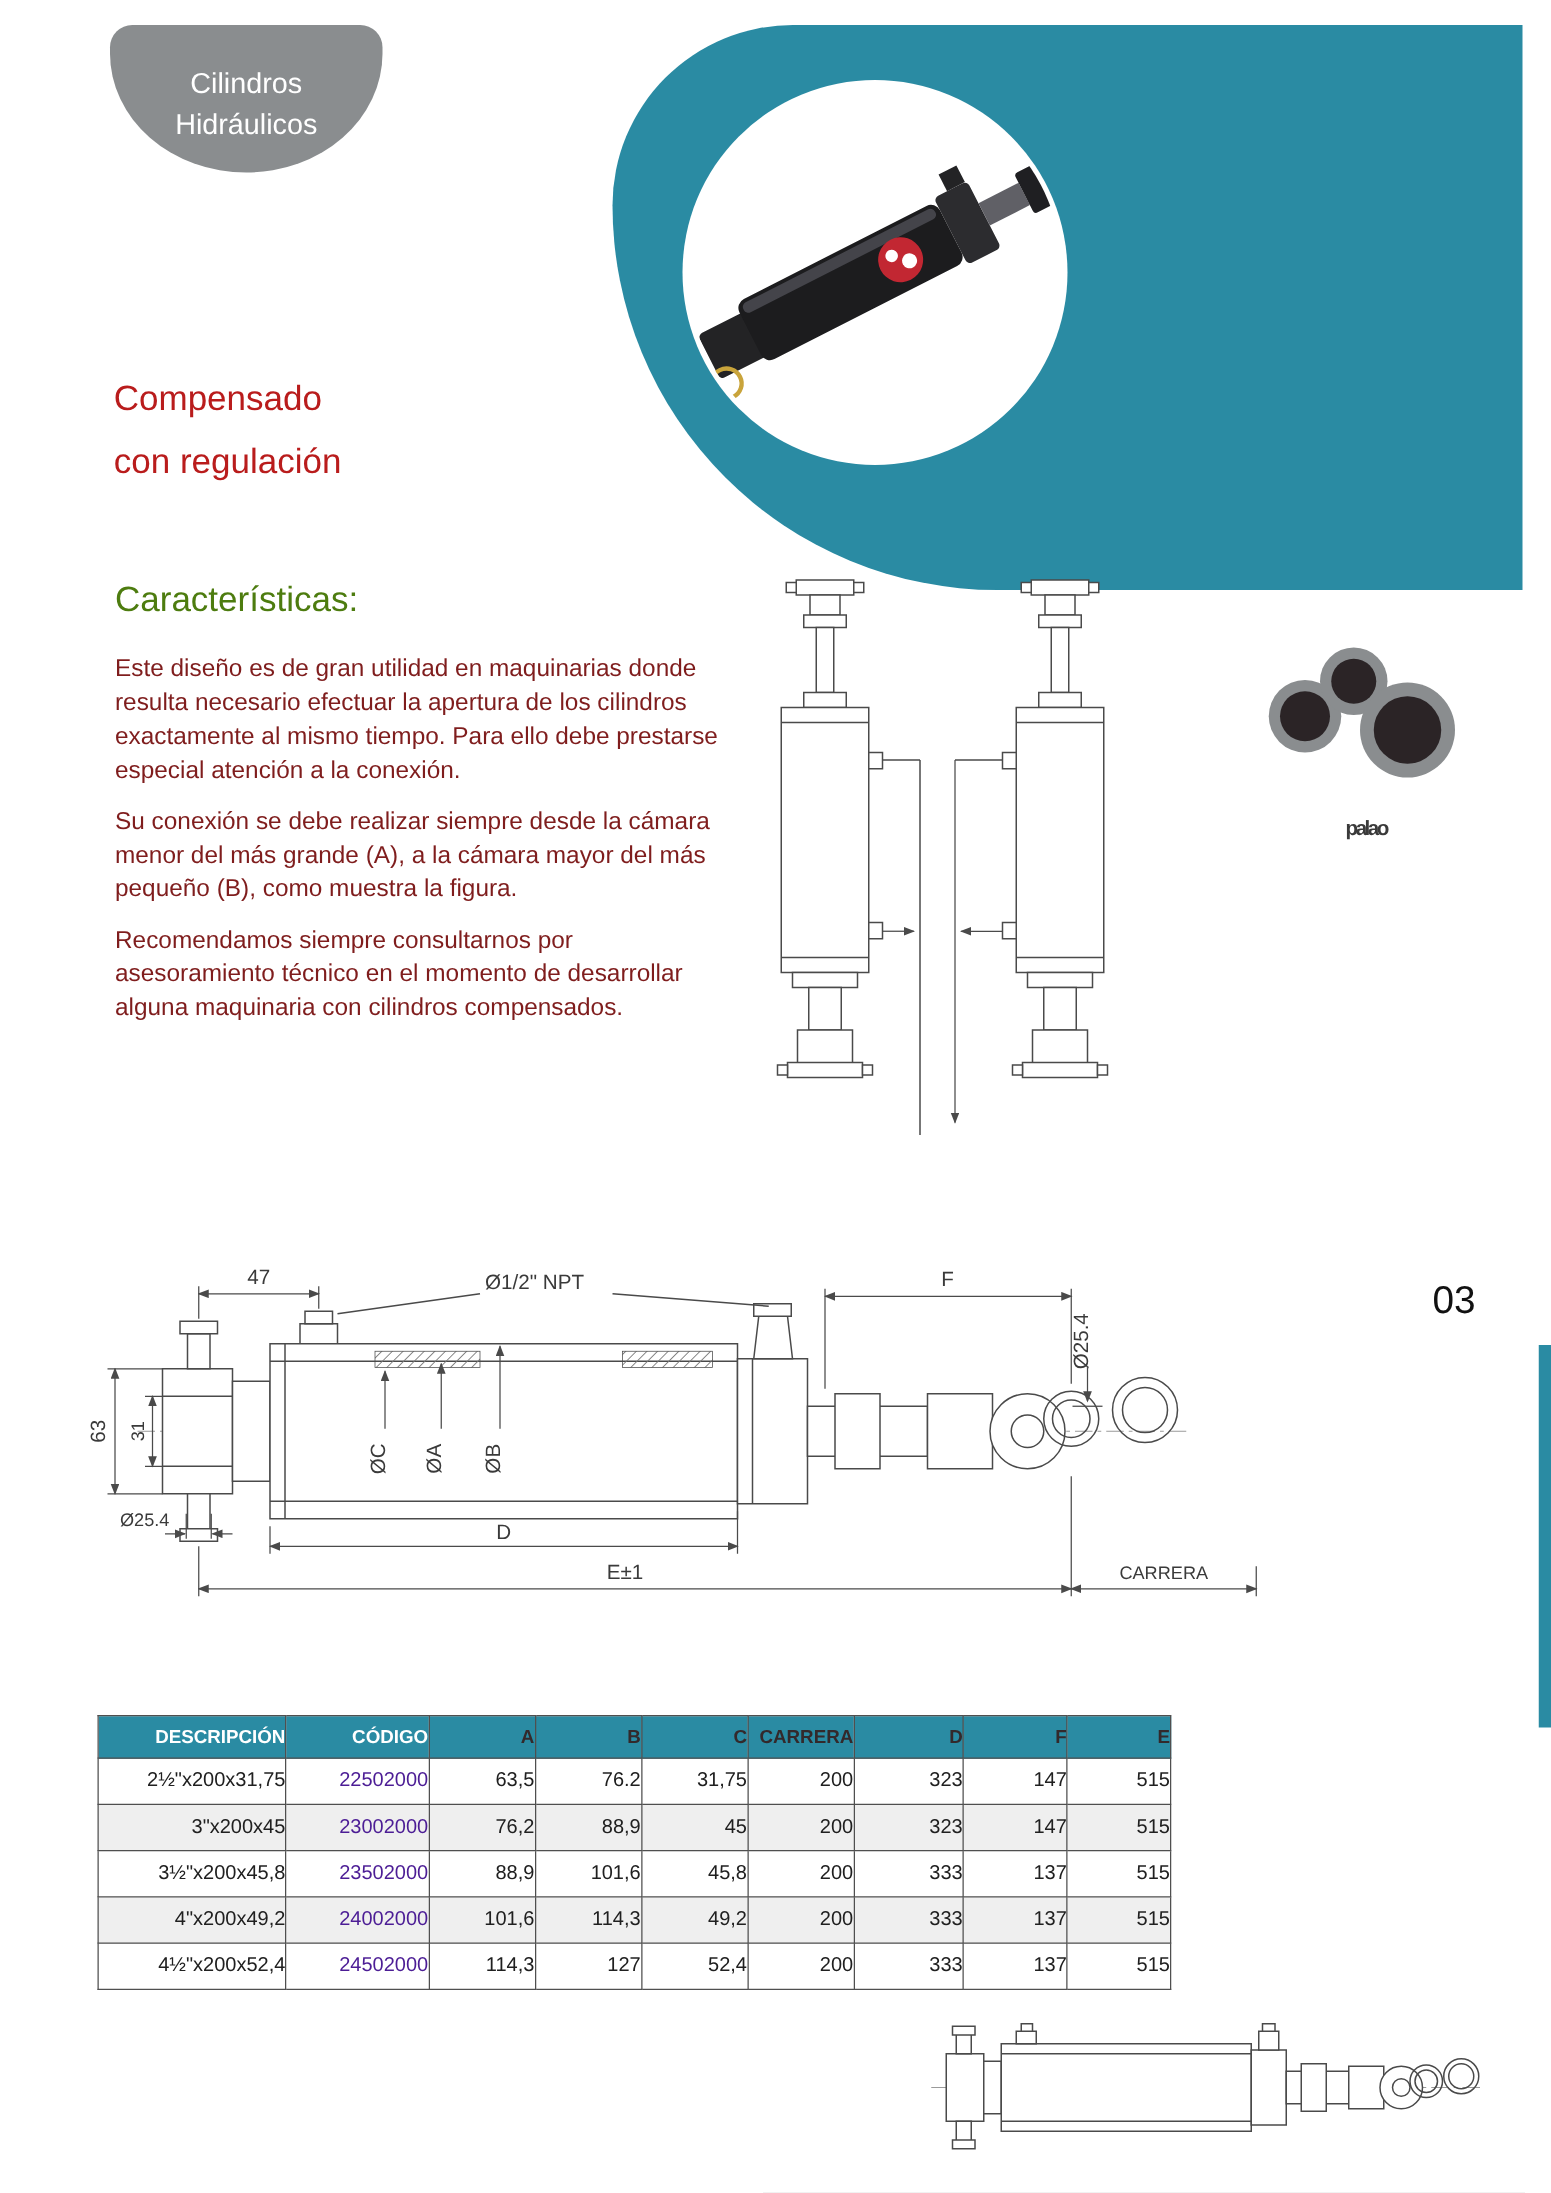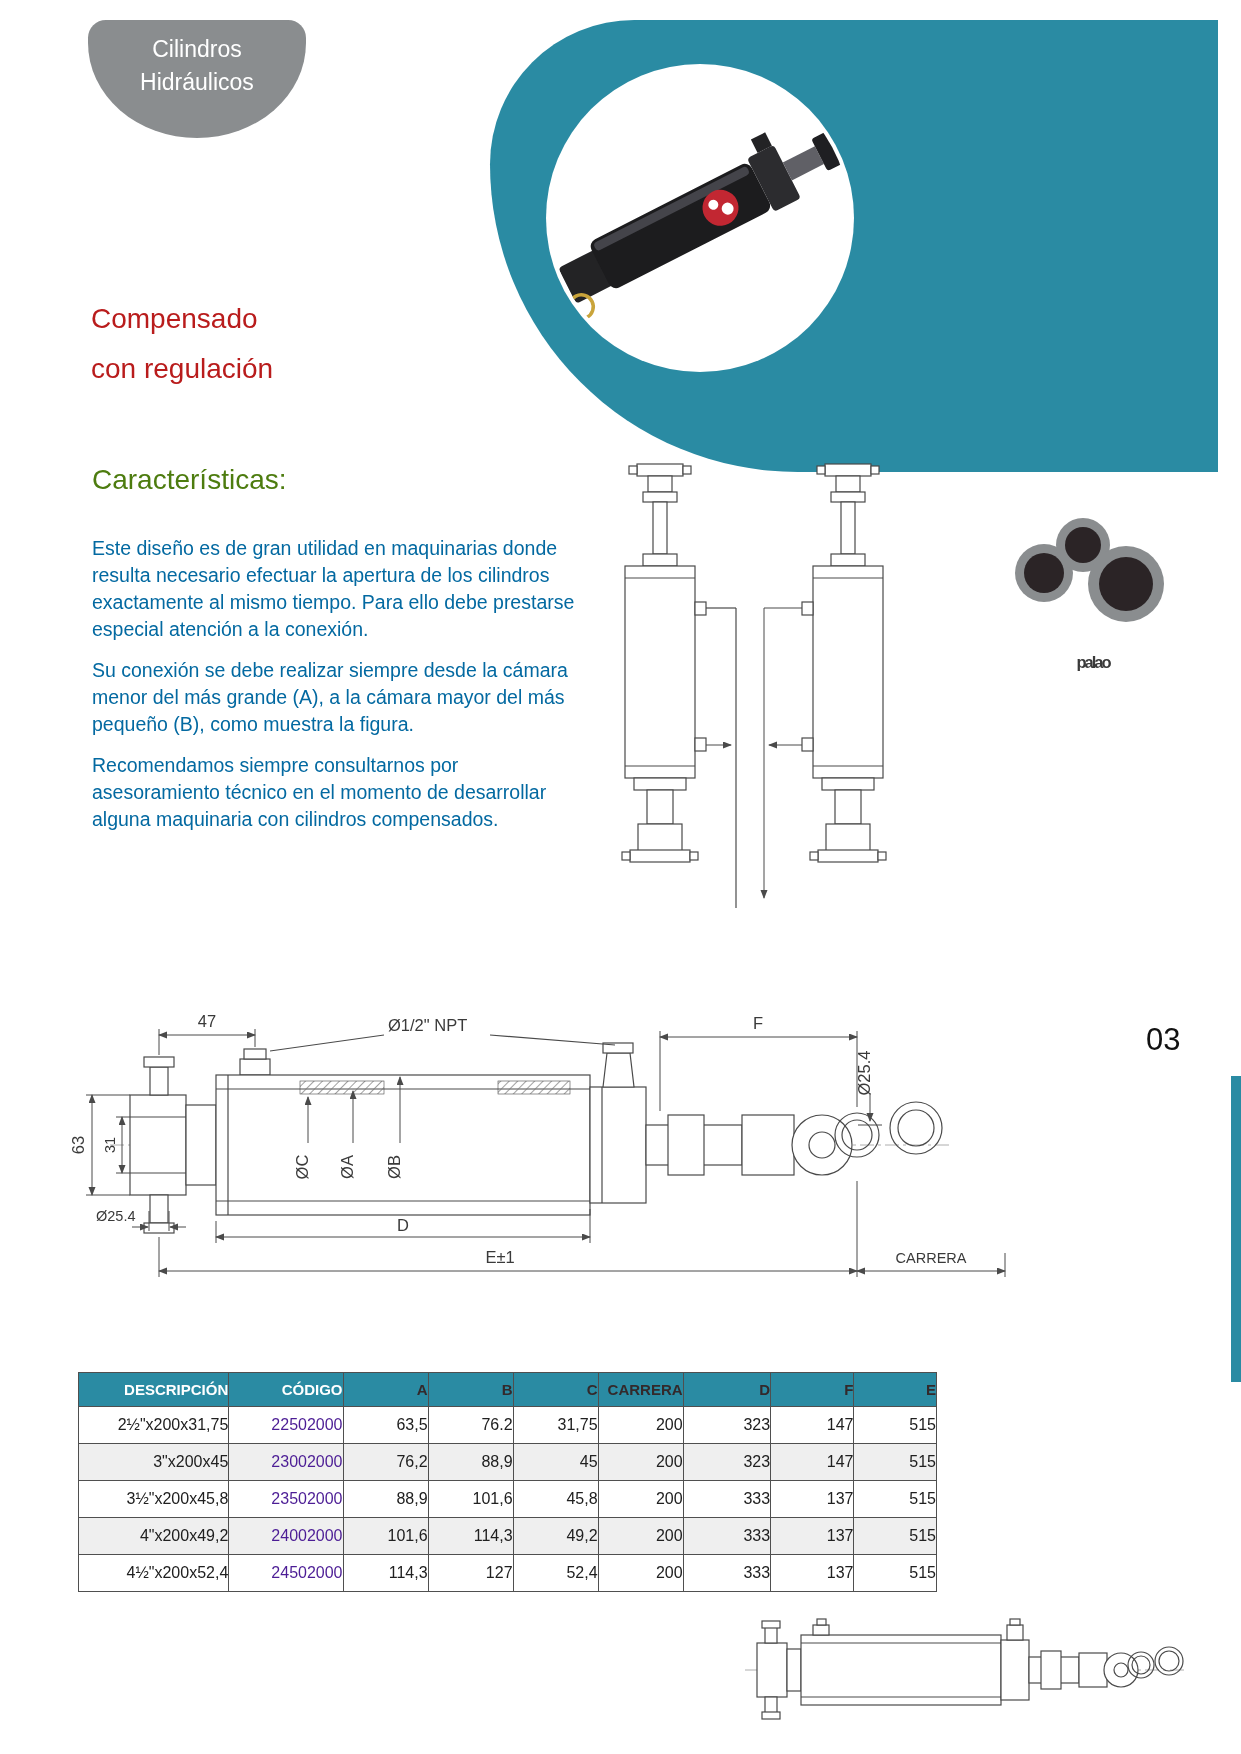--- a/index.html
+++ b/index.html
@@ -2,31 +2,31 @@
 <html><head>
 <meta charset="utf-8">
 <style>
   html,body{margin:0;padding:0;background:#e8e8e8}
   .page{position:relative;width:1241px;height:1754px;background:#fff;overflow:hidden;
         font-family:"Liberation Sans",sans-serif;margin:0 auto}
 
   
   .badge{position:absolute;left:88px;top:20px;width:218px;height:118px;background:#8a8d8f;
          border-radius:18px 18px 110px 110px / 18px 18px 96px 96px;color:#fff;text-align:center;
-         padding-top:13px;box-sizing:border-box}
+         padding-top:30px;box-sizing:border-box}
   .badge div{font-size:23px;line-height:33px}
 
   
   .teal-blob{position:absolute;left:490px;top:20px;width:728px;height:452px;background:#2a8ba3;
              border-radius:150px 0 0 320px}
   .photo-circle{position:absolute;left:546px;top:64px;width:308px;height:308px;background:#fff;border-radius:50%}
 
   .main-title{position:absolute;left:91px;top:294px;font-size:28px;line-height:50px;color:#b91c1c}
   .features-heading{position:absolute;left:92px;top:464px;font-size:28px;color:#4d7c0f}
-  .features-text{position:absolute;left:92px;top:535px;width:490px;font-size:19.5px;line-height:27px;color:#0369a1}
+  .features-text{position:absolute;left:92px;top:522px;width:490px;font-size:19.5px;line-height:27px;color:#7f1d1d}
   .features-text p{margin:0 0 14px 0;white-space:pre-line}
 
   .palao-logo{position:absolute;left:998px;top:514px}
   .page-number{position:absolute;left:1146px;top:1022px;font-size:31px;color:#111}
   .right-strip{position:absolute;right:0;top:1076px;width:10px;height:306px;background:#2a8ba3}
 
   .parallel-diagram{position:absolute;left:548px;top:456px}
   .main-drawing{position:absolute;left:70px;top:985px}
   .mini-drawing{position:absolute;left:735px;top:1595px}
 

